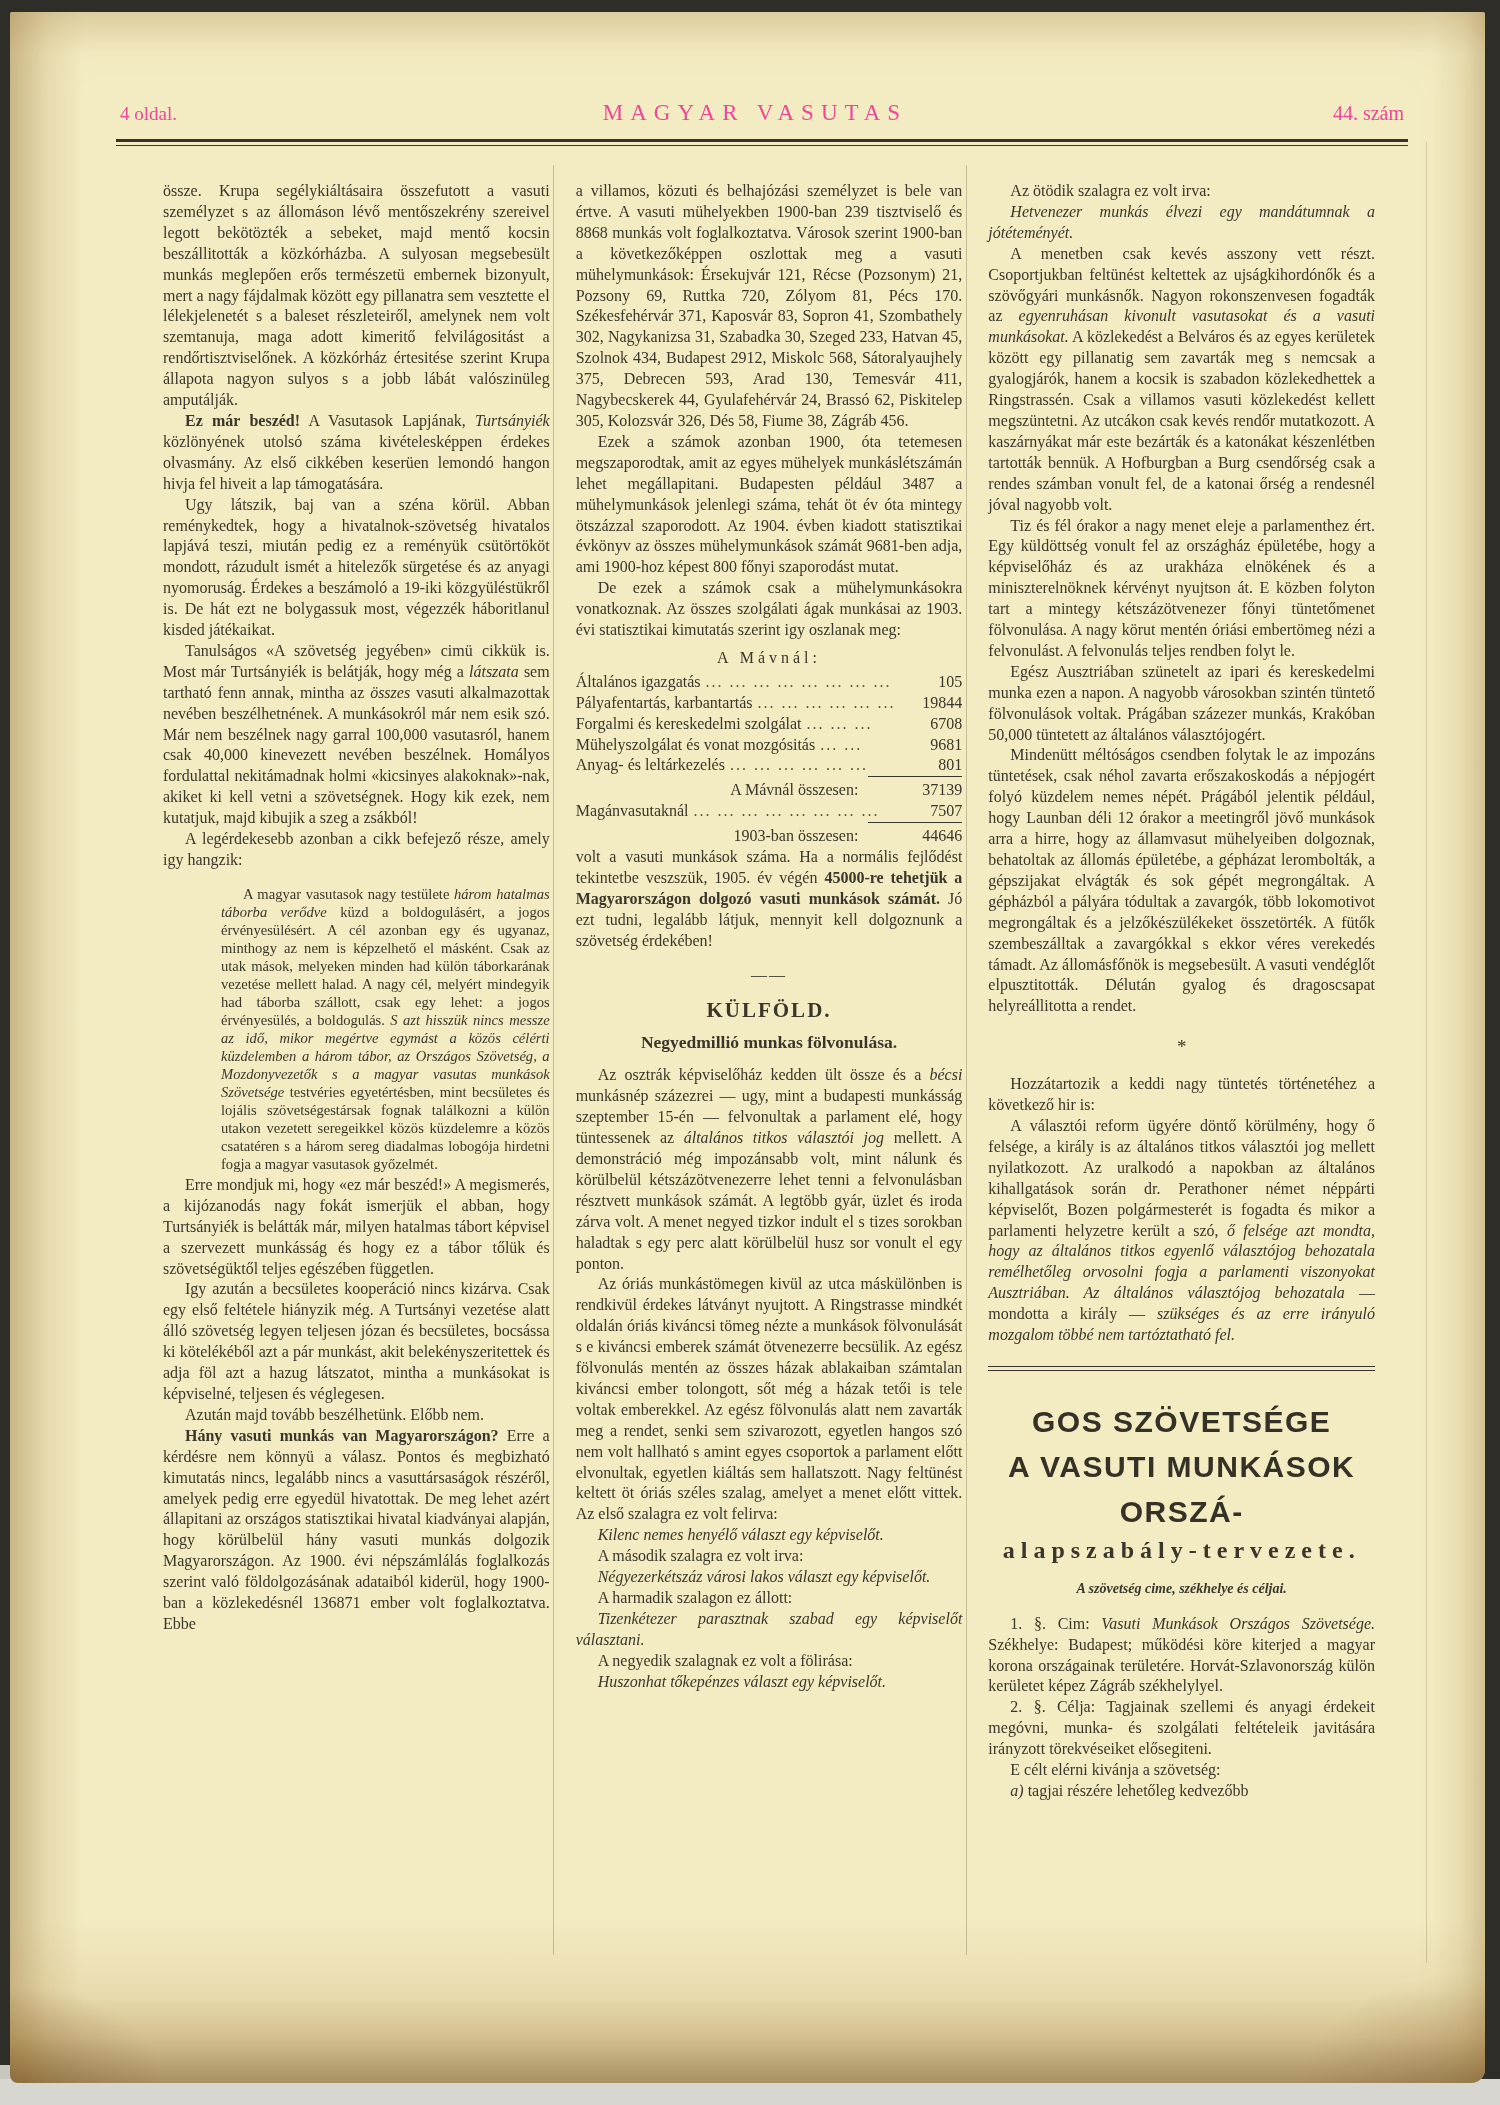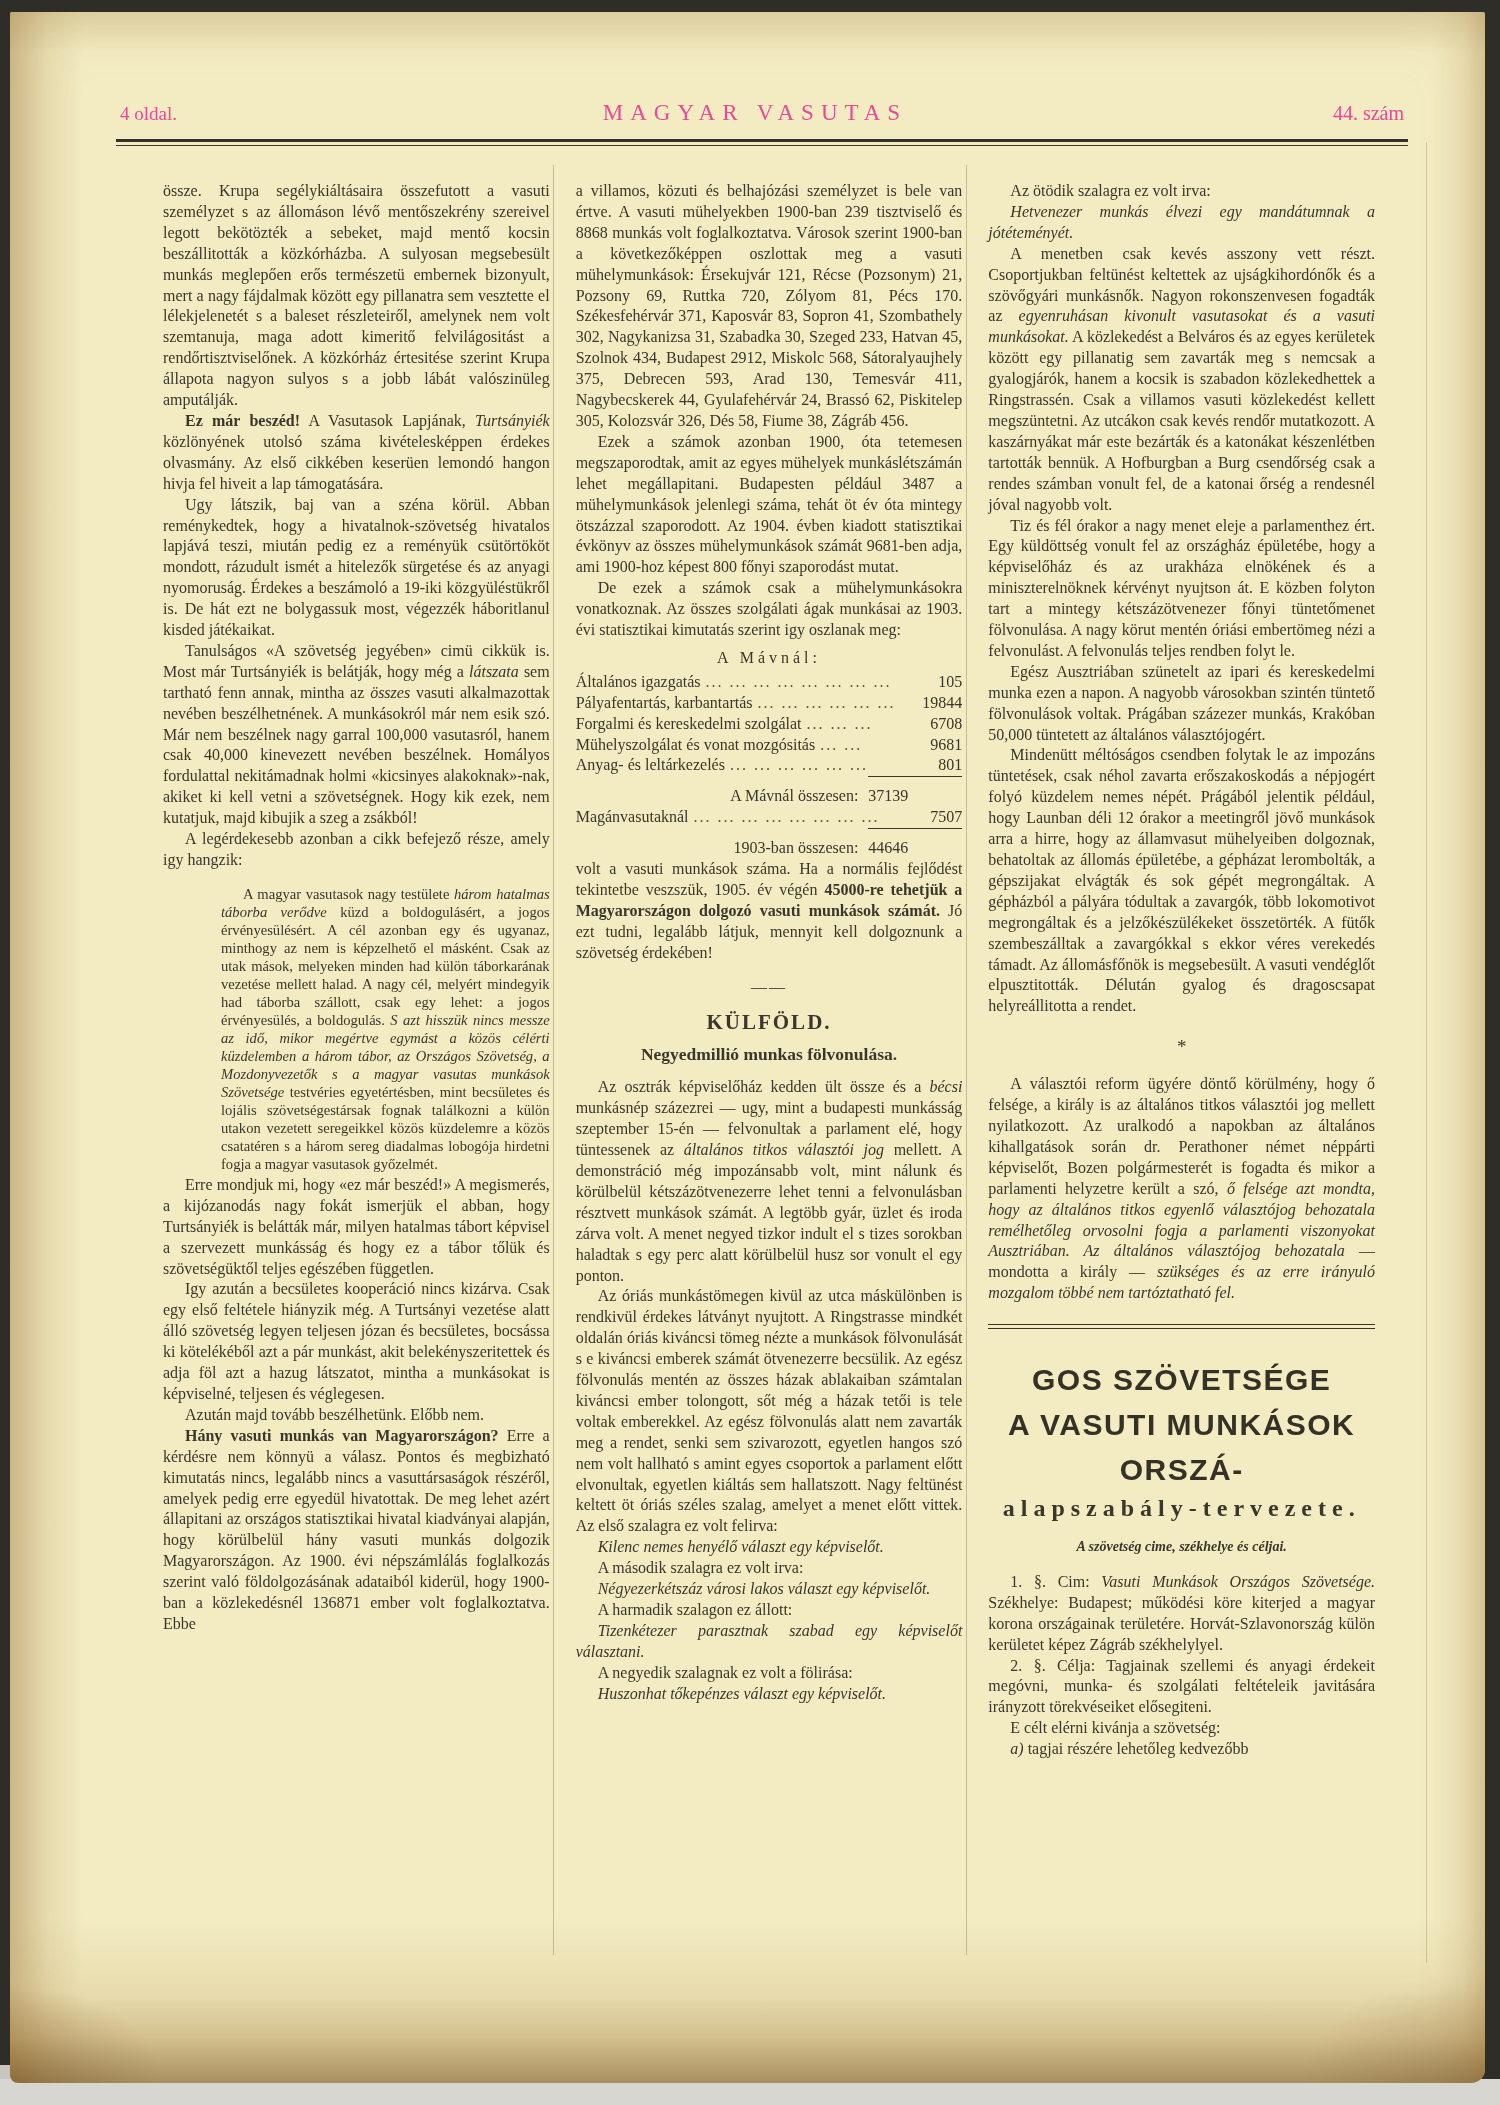--- a/index.html
+++ b/index.html
@@ -64,21 +64,21 @@
   .i{font-style:italic;}
   .quote{
     text-align:justify;margin:14px 0 2px 58px;text-indent:22px;
     font-size:14.6px;line-height:18px;
   }
   .statrow{display:flex;align-items:baseline;}
   .statrow .lab{white-space:nowrap;}
   .statrow .dots{flex:1;overflow:hidden;white-space:nowrap;padding:0 5px;color:#5a553f;letter-spacing:2px;}
   .statrow .val{text-align:right;min-width:52px;}
   .sumrow{text-align:right;}
-  .sumrow .val{display:inline-block;border-top:1.3px solid #3a382c;margin-left:10px;min-width:94px;text-align:left;padding-top:9px;}
+  .sumrow .val{display:inline-block;border-top:1.3px solid #3a382c;margin-left:10px;min-width:94px;text-align:right;padding-top:3px;}
 
   .h-mav{text-align:center;letter-spacing:4px;margin:7px 0 3px;}
   .dash-div{text-align:center;letter-spacing:2px;margin:13px 0 9px;}
   .star-div{text-align:center;font-size:19px;margin:20px 0 16px;}
   .h-kulfold{text-align:center;font-weight:bold;font-size:21px;letter-spacing:2px;margin:14px 0 12px;}
   .h-sub{text-align:center;font-weight:bold;font-size:17.5px;margin:0 0 12px;}
   .dblrule{height:3px;border-top:1.6px solid #34322a;border-bottom:1.6px solid #34322a;margin:20px 0 28px;}
   .headline{
     text-align:center;font-family:"Liberation Sans","DejaVu Sans",sans-serif;
     font-weight:700;font-size:30px;line-height:1.5;letter-spacing:1.5px;
@@ -170,20 +170,21 @@
         <div class="p ind"><span class="i">Huszonhat tőkepénzes választ egy képviselőt.</span></div>
       </div>
     <div class="col">
         <div class="p ind"><span>Az ötödik szalagra ez volt irva:</span></div>
         <div class="p ind"><span class="i">Hetvenezer munkás élvezi egy mandátumnak a jótéteményét.</span></div>
         <div class="p ind"><span>A menetben csak kevés asszony vett részt. Csoportjukban feltünést keltettek az ujságkihordónők és a szövőgyári munkásnők. Nagyon rokonszenvesen fogadták az </span><span class="i">egyenruhásan kivonult vasutasokat és a vasuti munkásokat.</span><span> A közlekedést a Belváros és az egyes kerületek között egy pillanatig sem zavarták meg s nemcsak a gyalogjárók, hanem a kocsik is szabadon közlekedhettek a Ringstrassén. Csak a villamos vasuti közlekedést kellett megszüntetni. Az utcákon csak kevés rendőr mutatkozott. A kaszárnyákat már este bezárták és a katonákat készenlétben tartották bennük. A Hofburgban a Burg csendőrség csak a rendes számban vonult fel, de a katonai őrség a rendesnél jóval nagyobb volt.</span></div>
         <div class="p ind"><span>Tiz és fél órakor a nagy menet eleje a parlamenthez ért. Egy küldöttség vonult fel az országház épületébe, hogy a képviselőház és az urakháza elnökének és a miniszterelnöknek kérvényt nyujtson át. E közben folyton tart a mintegy kétszázötvenezer főnyi tüntetőmenet fölvonulása. A nagy körut mentén óriási embertömeg nézi a felvonulást. A felvonulás teljes rendben folyt le.</span></div>
         <div class="p ind"><span>Egész Ausztriában szünetelt az ipari és kereskedelmi munka ezen a napon. A nagyobb városokban szintén tüntető fölvonulások voltak. Prágában százezer munkás, Krakóban 50,000 tüntetett az általános választójogért.</span></div>
         <div class="p ind"><span>Mindenütt méltóságos csendben folytak le az impozáns tüntetések, csak néhol zavarta erőszakoskodás a népjogért folyó küzdelem nemes népét. Prágából jelentik például, hogy Launban déli 12 órakor a meetingről jövő munkások arra a hirre, hogy az államvasut mühelyeiben dolgoznak, behatoltak az állomás épületébe, a gépházat lerombolták, a gépszijakat elvágták és sok gépét megrongáltak. A gépházból a pályára tódultak a zavargók, több lokomotivot megrongáltak és a jelzőkészülékeket összetörték. A fütők szembeszálltak a zavargókkal s ekkor véres verekedés támadt. Az állomásfőnök is megsebesült. A vasuti vendéglőt elpusztitották. Délután gyalog és dragoscsapat helyreállitotta a rendet.</span></div>
         <div class="star-div">*</div>
+        <div class="p ind"><span>Hozzátartozik a keddi nagy tüntetés történetéhez a következő hir is:</span></div>
         <div class="p ind"><span>A választói reform ügyére döntő körülmény, hogy ő felsége, a király is az általános titkos választói jog mellett nyilatkozott. Az uralkodó a napokban az általános kihallgatások során dr. Perathoner német néppárti képviselőt, Bozen polgármesterét is fogadta és mikor a parlamenti helyzetre került a szó, </span><span class="i">ő felsége azt mondta, hogy az általános titkos egyenlő választójog behozatala remélhetőleg orvosolni fogja a parlamenti viszonyokat Ausztriában. Az általános választójog behozatala</span><span> — mondotta a király — </span><span class="i">szükséges és az erre irányuló mozgalom többé nem tartóztatható fel.</span></div>
         <div class="dblrule"></div>
         <div class="headline">
           <div>GOS SZÖVETSÉGE</div>
           <div>A VASUTI MUNKÁSOK ORSZÁ-</div>
         </div>
         <div class="h-spaced">alapszabály-tervezete.</div>
         <div class="h-ital">A szövetség cime, székhelye és céljai.</div>
         <div class="p ind"><span>1. §. Cim: </span><span class="i">Vasuti Munkások Országos Szövetsége.</span><span> Székhelye: Budapest; működési köre kiterjed a magyar korona országainak területére. Horvát-Szlavonország külön kerületet képez Zágráb székhelylyel.</span></div>
         <div class="p ind"><span>2. §. Célja: Tagjainak szellemi és anyagi érdekeit megóvni, munka- és szolgálati feltételeik javitására irányzott törekvéseiket elősegiteni.</span></div>

